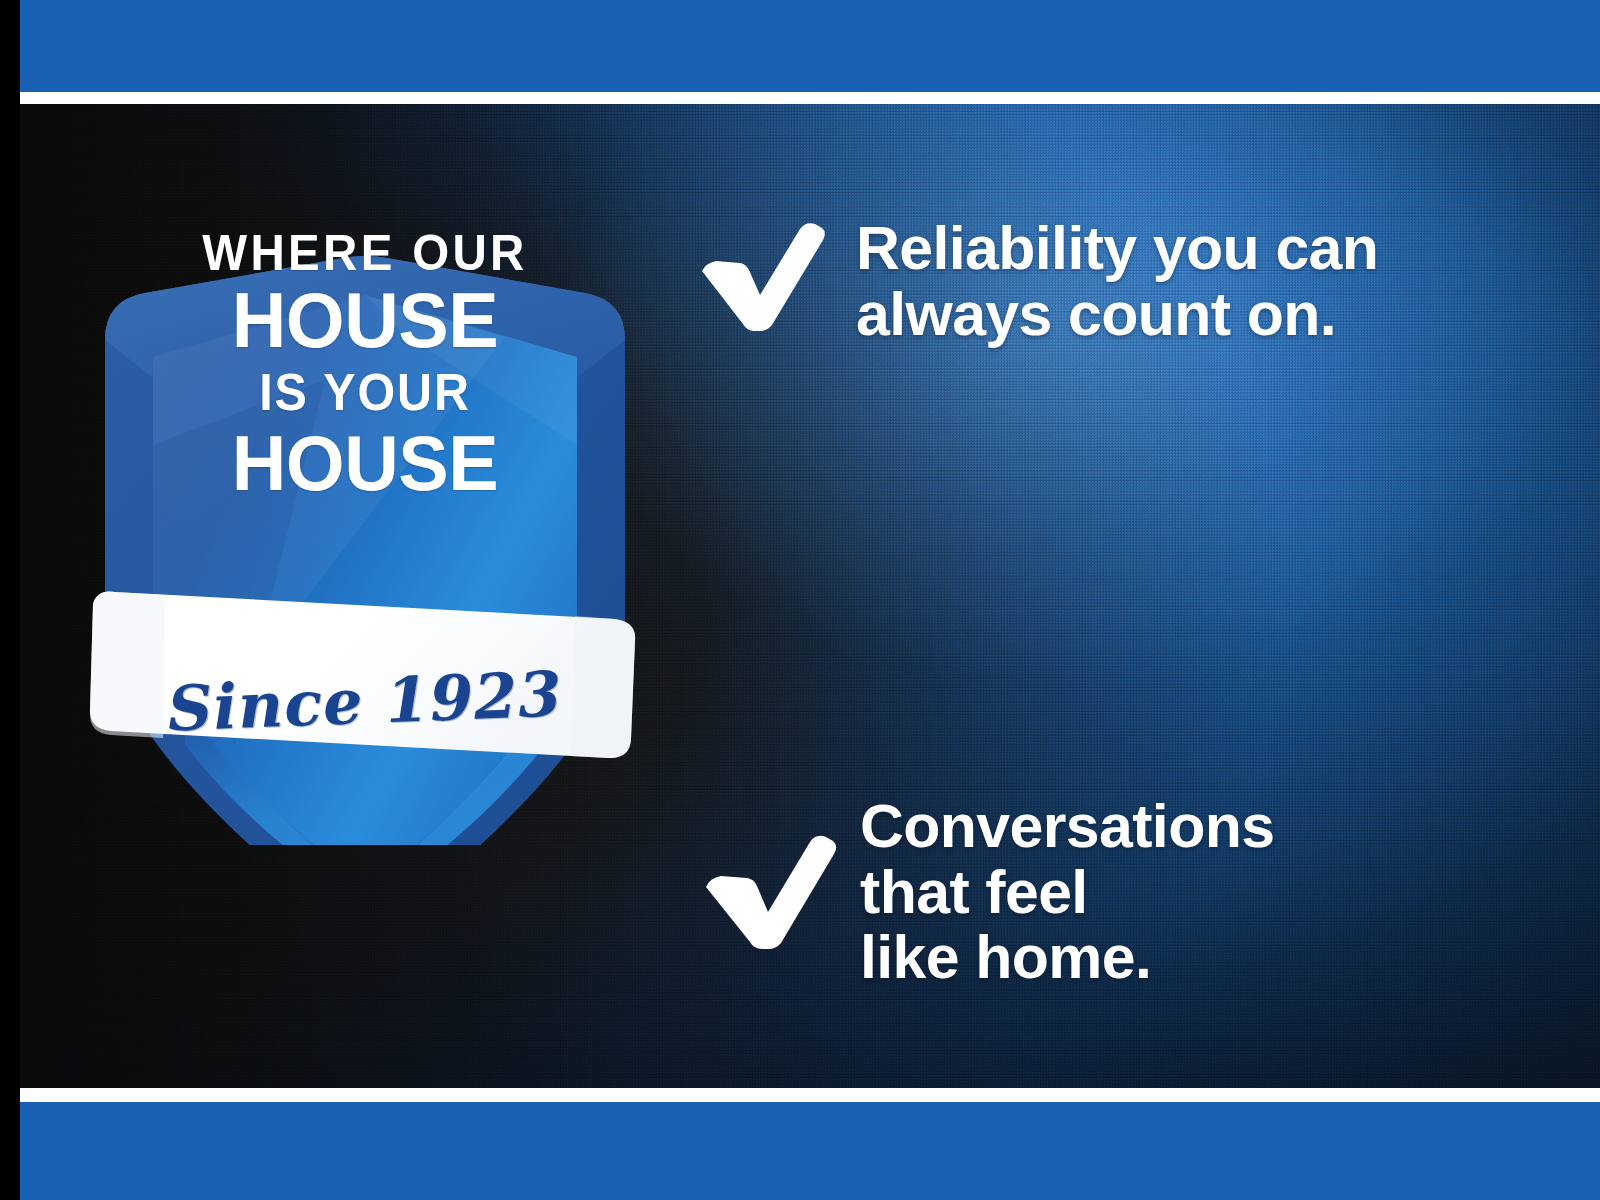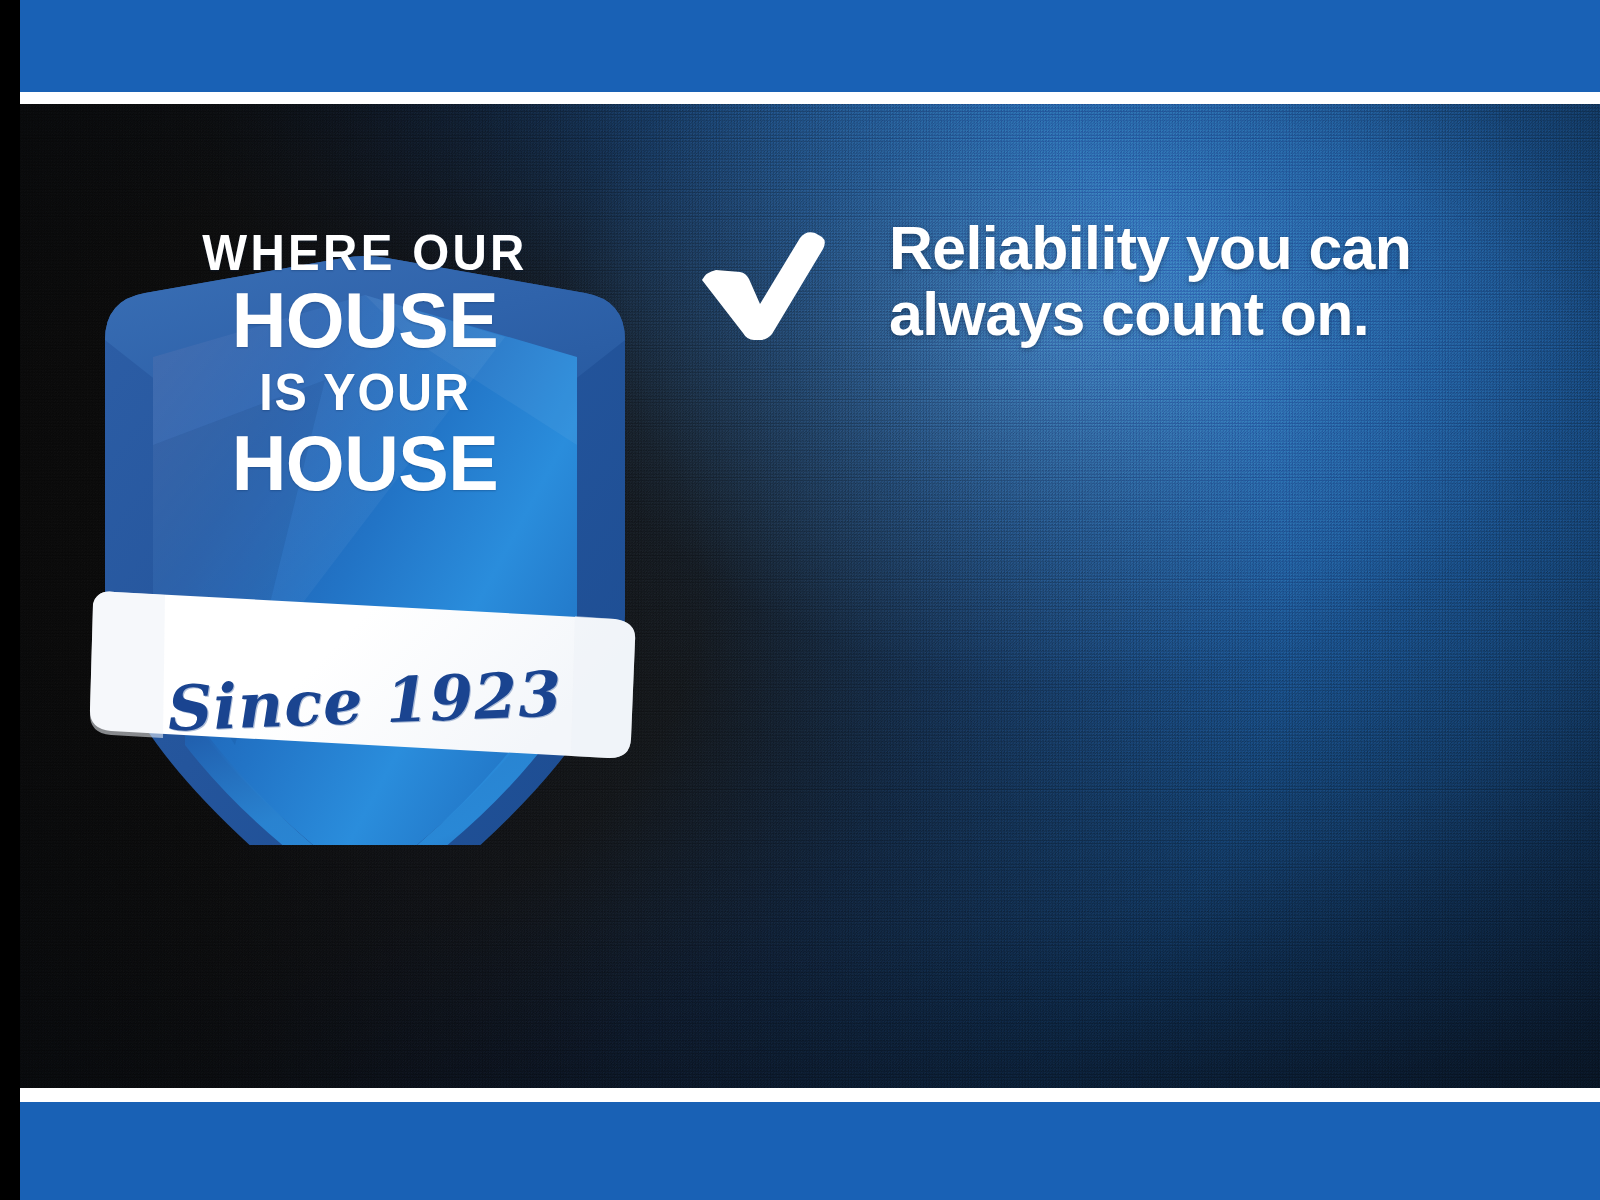--- a/index.html
+++ b/index.html
@@ -72,21 +72,21 @@
   .since{
     position:absolute;left:0;top:520px;width:580px;text-align:center;
     font-family:"DejaVu Serif", serif;font-style:italic;font-weight:700;
     font-size:62px;color:#1a4490;letter-spacing:1px;
     transform:rotate(-2.2deg);
     text-shadow:1px 1px 0 rgba(26,68,144,.35);
   }
 
   
   .list{position:absolute;left:668px;top:104px;width:900px;height:984px;}
-  .item{position:absolute;display:flex;align-items:flex-end;gap:33px;}
+  .item{position:absolute;display:flex;align-items:center;}
   .item-1{left:8px;top:105px;}
   .item-2{left:18px;top:370px;}
   .item-3{left:12px;top:685px;}
 
   .check{flex:0 0 auto;width:138px;height:118px;}
   .check svg{display:block;width:138px;height:118px;}
   .check-1 svg{width:130px;height:112px;}
 
   .lines{
     color:#ffffff;font-weight:700;
@@ -193,15 +193,27 @@
           <path d="M6 52 Q10 44 20 42 L44 44 Q50 45 53 51 L64 76 L104 10 Q110 2 119 5 L126 9 Q131 13 127 21 L76 106 Q71 112 64 112 L58 112 Q51 112 47 105 Z" fill="#ffffff"></path>
         </svg>
       </div>
       <div class="lines">
         <div>Reliability you can</div>
         <div>always count on.</div>
       </div>
     </div>
 
 
+    <div class="item item-3">
+      <div class="check">
+        <svg viewBox="0 0 138 118" xmlns="http://www.w3.org/2000/svg">
+          <path d="M6 56 Q10 47 21 45 L47 47 Q54 48 57 55 L68 81 L110 11 Q116 2 126 6 L133 10 Q139 15 134 23 L81 112 Q76 118 68 118 L62 118 Q54 118 50 111 Z" fill="#ffffff"></path>
+        </svg>
+      </div>
+      <div class="lines">
+        <div>Conversations</div>
+        <div>that feel</div>
+        <div>like home.</div>
+      </div>
+    </div>
 
   </div>
 </div>
 
 </body></html>

